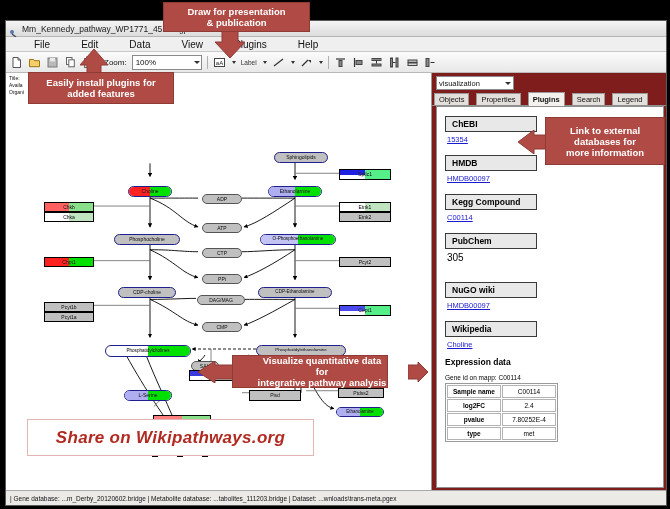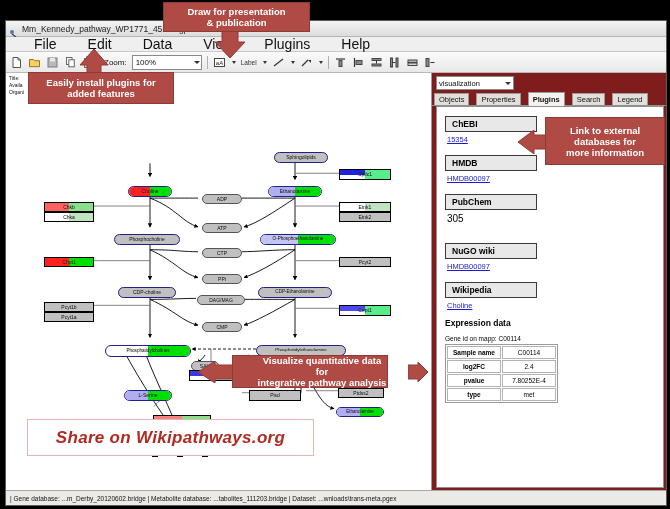--- a/index.html
+++ b/index.html
@@ -9,21 +9,21 @@
   
   .window{position:absolute;left:5px;top:20px;width:660px;height:484px;background:#d6d3ce;
           border:1px solid #5a5a5a;box-shadow:0 0 3px #000;display:flex;flex-direction:column;}
   .titlebar{height:15px;background:linear-gradient(#f4f4f4,#dcdcdc);border-bottom:1px solid #b5b5b5;
             display:flex;align-items:center;padding:0 3px;flex:0 0 auto;}
   .tb-ico{width:9px;height:9px;margin-right:4px;flex:0 0 auto;}
   .tb-title{font-size:8.5px;color:#1b1b1b;white-space:nowrap;overflow:hidden;}
 
   .menubar{height:14px;background:#efefef;border-bottom:1px solid #c8c8c8;display:flex;align-items:center;
            padding-left:4px;gap:7px;flex:0 0 auto;}
-  .menubar span{font-size:14px;color:#111;padding-left:24px;}
+  .menubar span{font-size:10px;color:#111;padding-left:24px;}
 
   .toolbar{height:20px;background:linear-gradient(#fbfbfb,#e8e8e8);border-bottom:1px solid #b9b9b9;
            display:flex;align-items:center;padding-left:4px;gap:5px;flex:0 0 auto;position:relative;}
   .tbtn{width:13px;height:13px;display:inline-flex;align-items:center;justify-content:center;}
   .tbtn svg{display:block;}
   .zoomlbl{font-size:8px;margin-left:4px;color:#111;}
   .zoombox{width:64px;height:13px;background:#fff;border:1px solid #8a8a8a;display:flex;align-items:center;
            justify-content:space-between;padding:0 1px 0 3px;font-size:8px;color:#111;}
   .caret{width:0;height:0;border-left:3px solid transparent;border-right:3px solid transparent;border-top:3px solid #333;}
   .vsep{width:1px;height:13px;background:#b0b0b0;}
@@ -475,20 +475,24 @@
 
         <div class="panelbody">
 
           <div>
             <div class="dbhead">ChEBI</div>
             <a class="dblink" href="#">15354</a>
           </div>
           <div>
             <div class="dbhead">HMDB</div>
             <a class="dblink" href="#">HMDB00097</a>
+          </div>
+          <div>
+            <div class="dbhead">Kegg Compound</div>
+            <a class="dblink" href="#">C00114</a>
           </div>
           <div>
             <div class="dbhead">PubChem</div>
             <span class="dbval">305</span>
           </div>
           <div>
             <div class="dbhead">NuGO wiki</div>
             <a class="dblink" href="#">HMDB00097</a>
           </div>
           <div>

